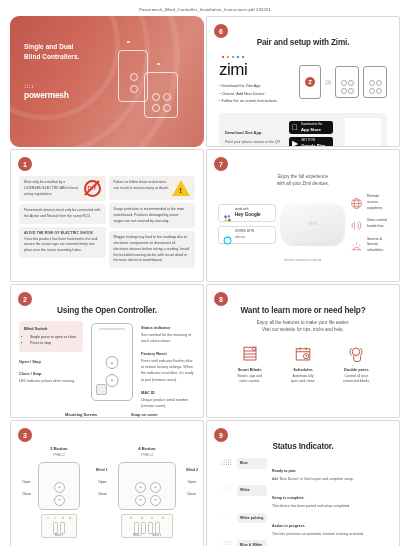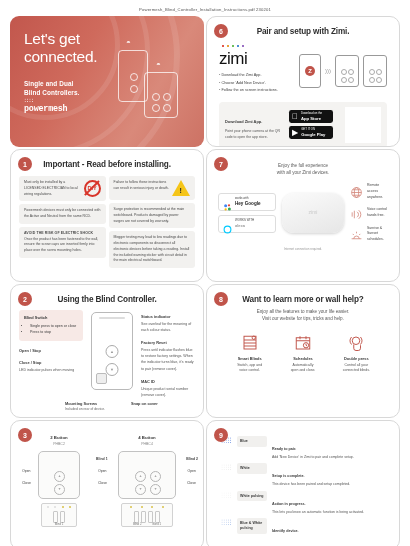--- a/index.html
+++ b/index.html
@@ -25,24 +25,24 @@
   }
   .grid {
     display: grid;
     grid-template-columns: 1fr 1fr;
     grid-template-rows: 131px 133px 134px 130px;
     gap: 2px 2px;
   }
   .panel {
     position: relative;
     border: 0.6px solid #d8d8d8;
-    border-radius: 10px;
+    border-radius: 2px;
     background: #fff;
     overflow: hidden;
-    padding: 8px 8px;
+    padding: 19px 8px;
   }
   .panel.hero {
     border: none;
     border-radius: 9px;
     background: linear-gradient(120deg,#c2574d 0%, #cf6a5c 35%, #d9897a 70%, #cd7264 100%);
     padding: 14px 14px;
     color:#fff;
   }
   .hero .rings {
     position:absolute; inset:0; overflow:hidden; border-radius:9px;
@@ -60,21 +60,22 @@
     letter-spacing: -.25px;
   }
   .hero .sub {
     position:relative;
     margin-top: 12px;
     font-size: 6.4px; font-weight:700; line-height:1.55;
     letter-spacing:.1px;
   }
   .hero .brand {
     position:relative;
-    font-size: 8.4px; font-weight:700; letter-spacing:-.2px;font-family:Liberation Mono, monospace;
+    margin-top: 22px;
+    font-size: 8.4px; font-weight:700; letter-spacing:-.2px;
   }
   .hero .brand .dots {
     display:block; width:10px; height:5px; margin-bottom:1px;
     background-image: radial-gradient(circle, #fff 40%, transparent 41%);
     background-size: 2.4px 2.4px;
     opacity:.95;
   }
   .hero .devices {
     position:absolute; right:16px; top:24px; width:84px; height:88px;
   }
@@ -352,24 +353,20 @@
 
 <div class="sheet">
 <div class="grid">
 
   <div class="panel hero">
     <div class="rings">
       <div class="ring r1"></div>
           <div class="ring r2"></div>
           <div class="ring r3"></div>
     </div>
-    <h1>
-      <span>Let's get</span><br>
-      <span>connected.</span>
-    </h1>
     <div class="sub">
       <div>Single and Dual</div>
       <div>Blind Controllers.</div>
     </div>
     <div class="brand">
       <span class="dots"></span>
       <span>powermesh</span>
     </div>
     <div class="devices">
       <span class="wifi" style="left:22px;top:-2px">◓</span>
@@ -443,21 +440,20 @@
             <b>Google Play</b>
           </span>
         </div>
       </div>
       <div class="qr"></div>
     </div>
   </div>
 
   <div class="panel">
     <div class="badge">1</div>
-    <div class="ptitle">Important - Read before installing.</div>
     <div class="warn-grid">
       <div class="wcol">
         <div class="wbox">
           <span class="txt">Must only be installed by a LICENSED ELECTRICIAN to local wiring regulations.</span>
           <span class="icon-diy">DIY</span>
         </div>
         <div class="wbox">
           <span class="txt">Powermesh devices must only be connected with the Active and Neutral from the same RCD.</span>
         </div>
         <div class="wbox">
@@ -556,21 +552,21 @@
             <span>schedules.</span>
           </span>
         </div>
       </div>
     </div>
     <div class="footnote">Internet connection required.</div>
   </div>
 
   <div class="panel">
     <div class="badge">2</div>
-    <div class="ptitle">Using the Blind Controller.</div>
+    <div class="ptitle">Using the Open Controller.</div>
     <div class="s2">
       <div class="s2-left">
         <div class="pinkbox">
           <b>Blind Switch</b>
           <ul>
             <li>Single press to open or close</li>
             <li>Press to stop</li>
           </ul>
         </div>
         <div class="lbl">
@@ -611,21 +607,21 @@
         <p>Included on rear of device.</p>
       </div>
       <div>
         <b>Snap on cover</b>
       </div>
     </div>
   </div>
 
   <div class="panel">
     <div class="badge">8</div>
-    <div class="ptitle">Want to learn more or wall help?</div>
+    <div class="ptitle">Want to learn more or need help?</div>
     <div class="psub">
       <div>Enjoy all the features to make your life easier.</div>
       <div>Visit our website for tips, tricks and help.</div>
     </div>
     <div class="s8feats">
       <div class="s8feat">
         <span class="bi">
           <svg viewBox="0 0 24 24" width="18" height="18" fill="none" stroke="#c0544a" stroke-width="1.3">
                 <rect x="4" y="3" width="16" height="17"></rect>
                 <path d="M4 8h16M4 12h16M4 16h16"></path>
@@ -723,20 +719,21 @@
             <span>Blind 2</span>
             <span>Blind 1</span>
           </div>
         </div>
       </div>
     </div>
   </div>
 
   <div class="panel">
     <div class="badge">9</div>
+    <div class="ptitle">Status Indicator.</div>
     <div class="s9">
       <div class="srow">
         <span class="sled" style="background-image:radial-gradient(circle,#2a5fd4 40%,transparent 41%);"></span>
         <span class="schip">Blue</span>
         <span class="stxt"><b>Ready to pair.</b><p>Add 'New Device' in Zimi to pair and complete setup.</p></span>
       </div>
       <div class="srow">
         <span class="sled" style="background-image:radial-gradient(circle,#e0e0e0 40%,transparent 41%);"></span>
         <span class="schip">White</span>
         <span class="stxt"><b>Setup is complete.</b><p>This device has been paired and setup completed.</p></span>

